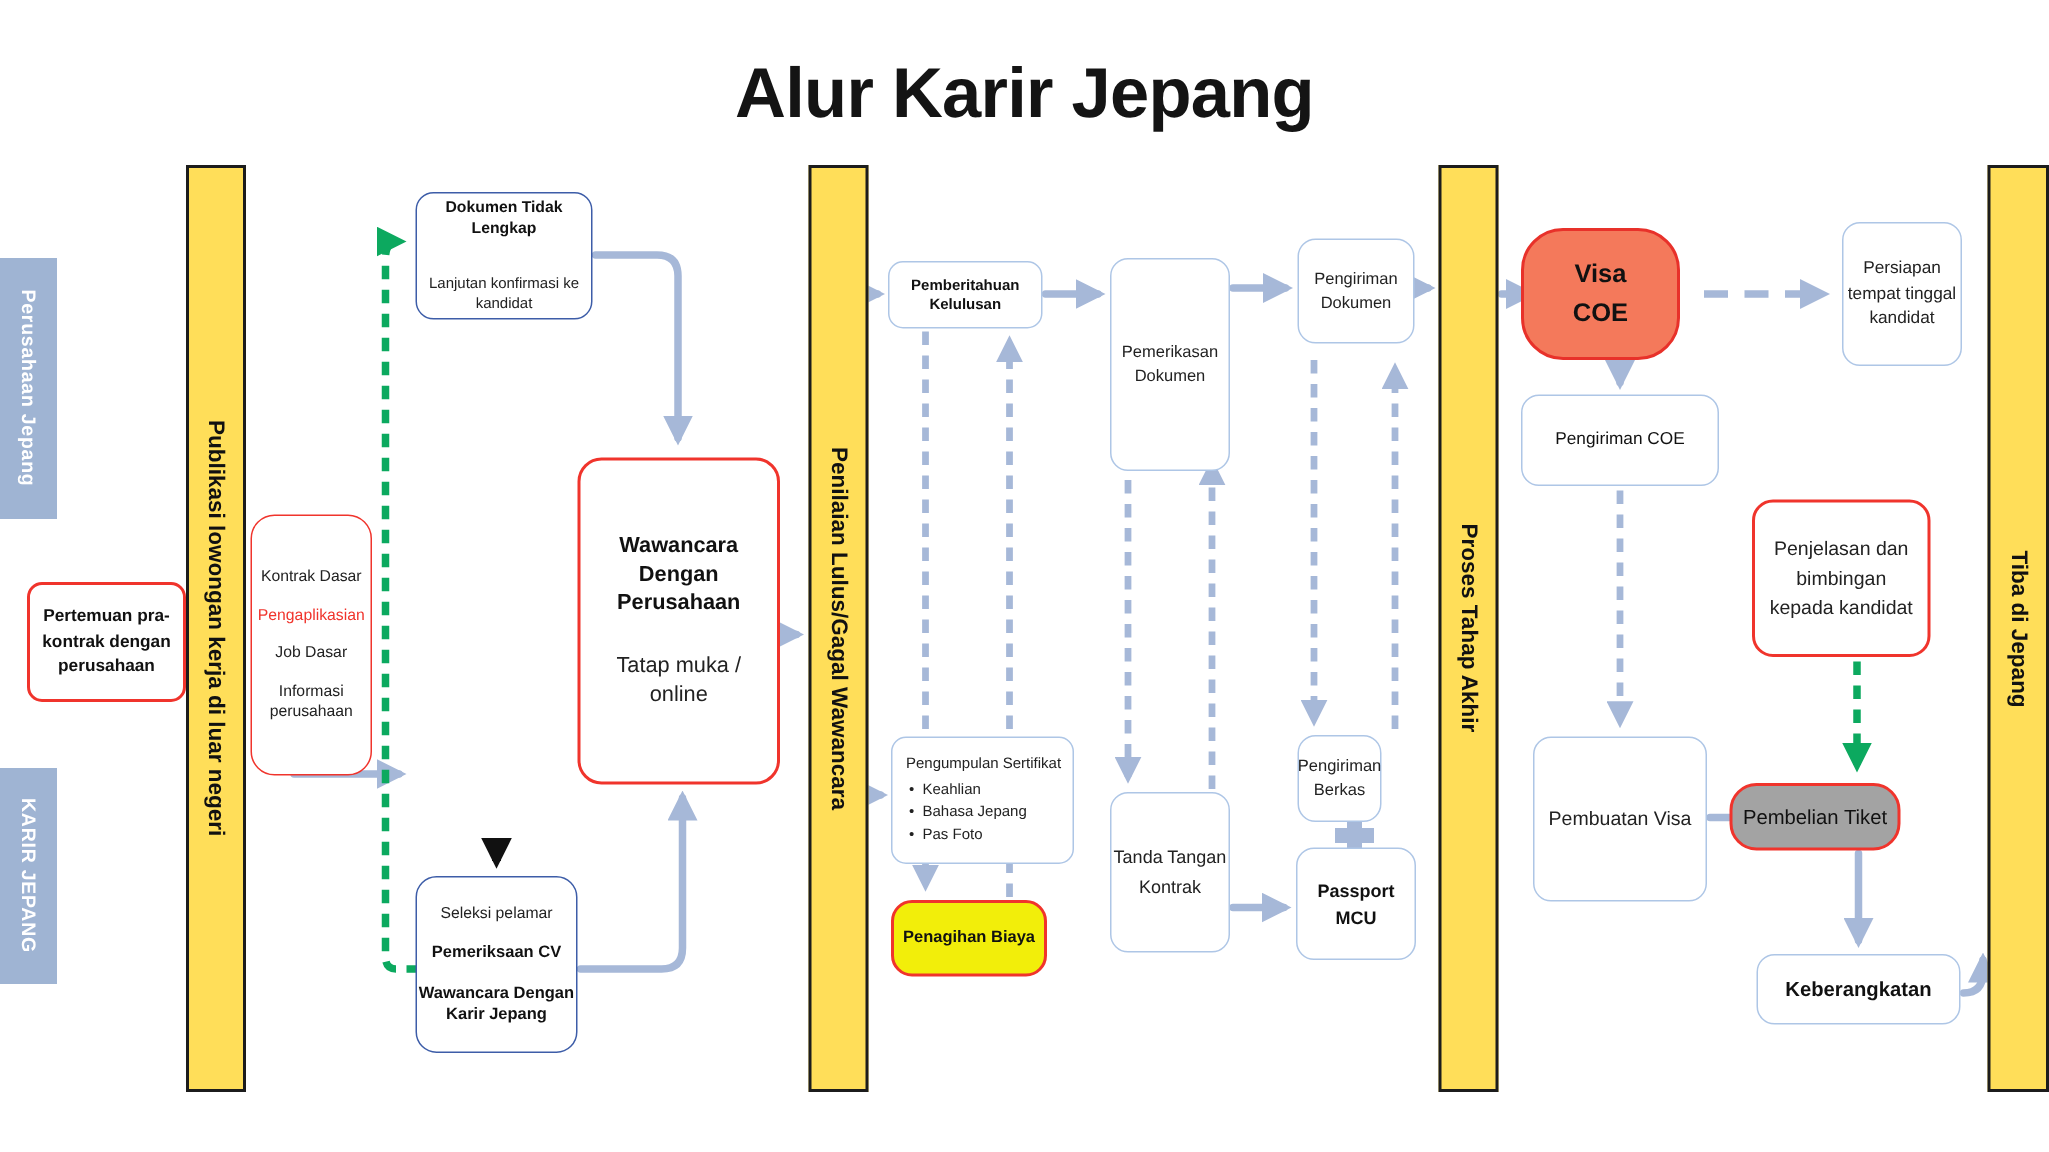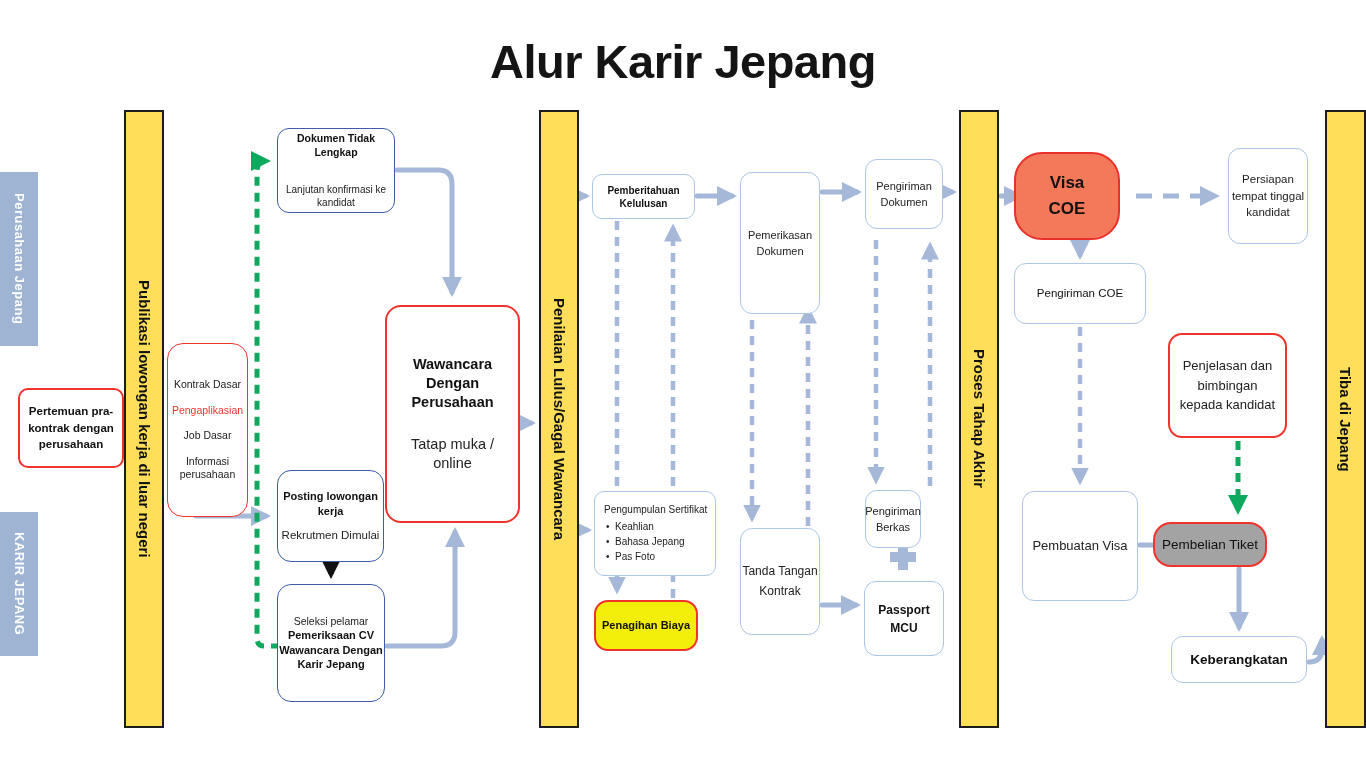--- a/index.html
+++ b/index.html
@@ -26,39 +26,39 @@
   .red{color:#F0342C;}
   .bold{font-weight:bold;color:#111;}
   
   #pertemuan{left:18px;top:388px;width:106px;height:80px;font-weight:bold;font-size:11.5px;
              line-height:1.45;border-radius:10px;color:#111;}
   #kontrak{left:167px;top:343px;width:81px;height:174px;font-size:10.5px;gap:12px;border-radius:16px;}
   #dokumen{left:277px;top:128px;width:118px;height:85px;font-size:10px;gap:24px;}
   #dokumen .t{font-size:10.5px;}
   #posting{left:277px;top:470px;width:107px;height:92px;font-size:11.5px;gap:10px;border-radius:14px;}
   #posting .t{font-size:11px;}
-  #seleksi{left:277px;top:584px;width:108px;height:118px;font-size:10.5px;border-radius:14px;}
+  #seleksi{left:277px;top:584px;width:108px;height:118px;font-size:10.5px;gap:12px;border-radius:14px;}
   #seleksi .bold{font-size:11px;}
   #wawancara{left:385px;top:305px;width:135px;height:218px;font-size:14.5px;gap:24px;
              border-radius:16px;padding:0 10px;}
   #pemberitahuan{left:592px;top:174px;width:103px;height:45px;font-size:10px;font-weight:bold;
                  color:#111;border-radius:10px;}
   #pengumpulan{left:594px;top:491px;width:122px;height:85px;font-size:10px;align-items:flex-start;
                text-align:left;padding:6px 4px 6px 9px;border-radius:10px;}
   #pengumpulan ul{margin:3px 0 0 0;padding:0;list-style:none;}
   #pengumpulan li{padding-left:11px;position:relative;line-height:1.5;}
   #pengumpulan li::before{content:"\2022";position:absolute;left:2px;}
   #penagihan{left:594px;top:600px;width:104px;height:51px;background:#F2EE0A;font-weight:bold;
              font-size:11px;color:#111;border-radius:14px;}
   #pemerikasan{left:740px;top:160px;width:80px;height:142px;font-size:11px;line-height:1.5;margin-top:12px;}
   #tanda{left:740px;top:528px;width:80px;height:107px;font-size:12px;line-height:1.6;}
   #pengiriman-dokumen{left:865px;top:159px;width:78px;height:70px;font-size:11px;line-height:1.5;}
   #pengiriman-berkas{left:865px;top:490px;width:56px;height:58px;font-size:11px;line-height:1.5;}
   #passport{left:864px;top:565px;width:80px;height:75px;font-size:12px;font-weight:bold;
-            color:#111;line-height:1.5;margin-top:16px;}
+            color:#111;line-height:1.5;}
   #visa-coe{left:1014px;top:152px;width:106px;height:88px;background:#F4795B;font-weight:bold;
             font-size:17px;color:#111;gap:3px;border-radius:28px;border:2px solid #E8312A;}
   #pengiriman-coe{left:1014px;top:263px;width:132px;height:61px;font-size:11.5px;font-weight:normal;color:#111;}
   #pembuatan-visa{left:1022px;top:491px;width:116px;height:110px;font-size:13px;}
   #persiapan{left:1228px;top:148px;width:80px;height:96px;font-size:11.5px;line-height:1.45;}
   #penjelasan{left:1168px;top:333px;width:119px;height:105px;font-size:13px;line-height:1.5;
               border-radius:14px;padding:0 8px;justify-content:center;}
   #pembelian{left:1153px;top:522px;width:114px;height:45px;background:#a3a3a3;font-size:13.5px;
              color:#111;border-radius:18px;}
   #keberangkatan{left:1171px;top:636px;width:136px;height:47px;font-size:13.5px;font-weight:bold;color:#111;}
@@ -149,24 +149,20 @@
     <span class="red">Pengaplikasian</span>
     <span>Job Dasar</span>
     <span>Informasi perusahaan</span>
   </div>
 
   <div class="node b-navy" id="dokumen">
     <span class="red bold t">Dokumen Tidak Lengkap</span>
     <span>Lanjutan konfirmasi ke kandidat</span>
   </div>
 
-  <div class="node b-navy" id="posting">
-    <span class="red bold t">Posting lowongan kerja</span>
-    <span>Rekrutmen Dimulai</span>
-  </div>
 
   <div class="node b-navy" id="seleksi">
     <span>Seleksi pelamar</span>
     <span class="bold">Pemeriksaan CV</span>
     <span class="bold">Wawancara Dengan Karir Jepang</span>
   </div>
 
   <div class="node b-red" id="wawancara">
     <span class="bold">Wawancara Dengan Perusahaan</span>
     <span>Tatap muka / online</span>

